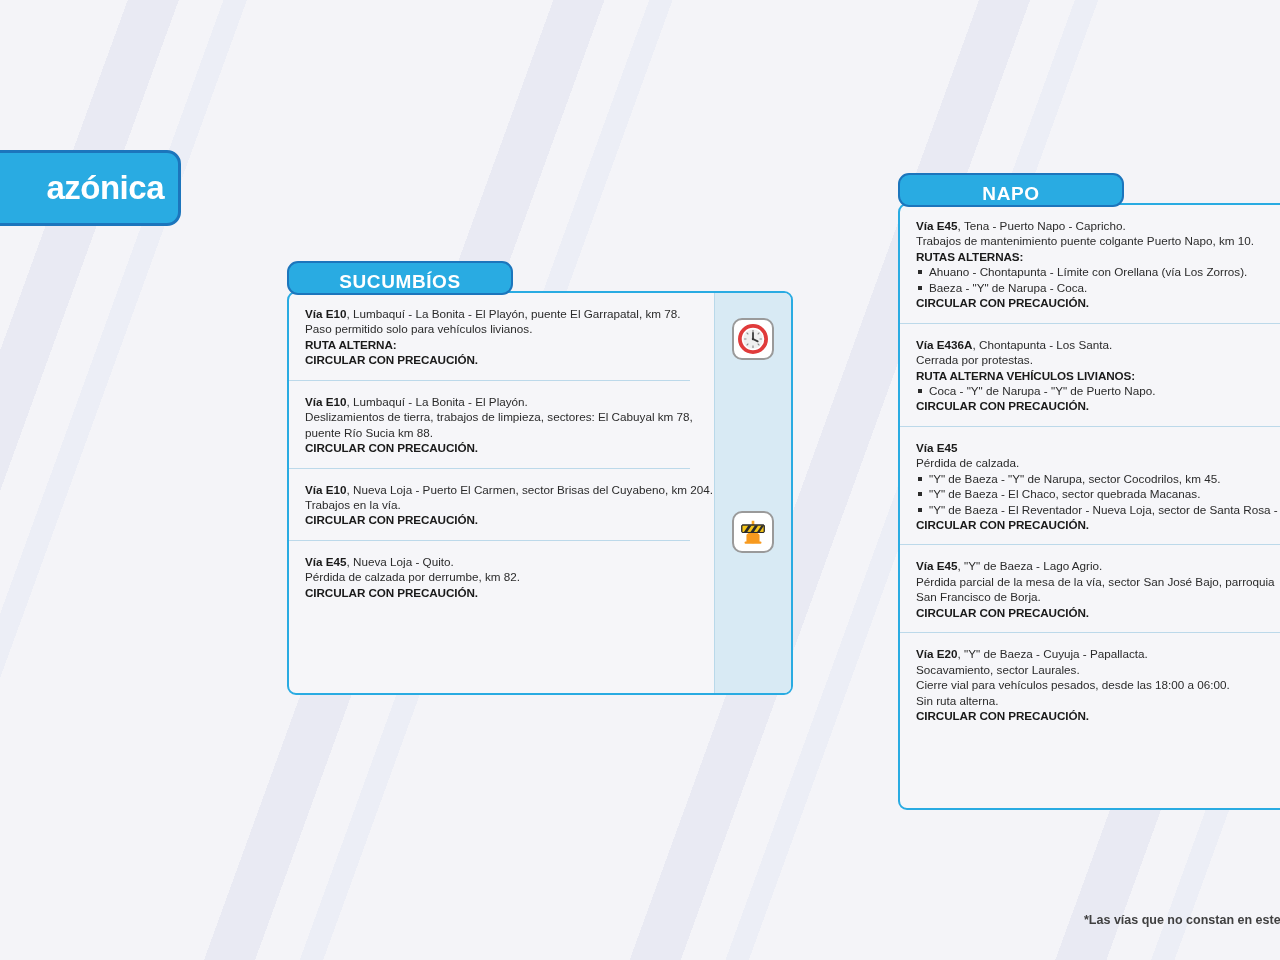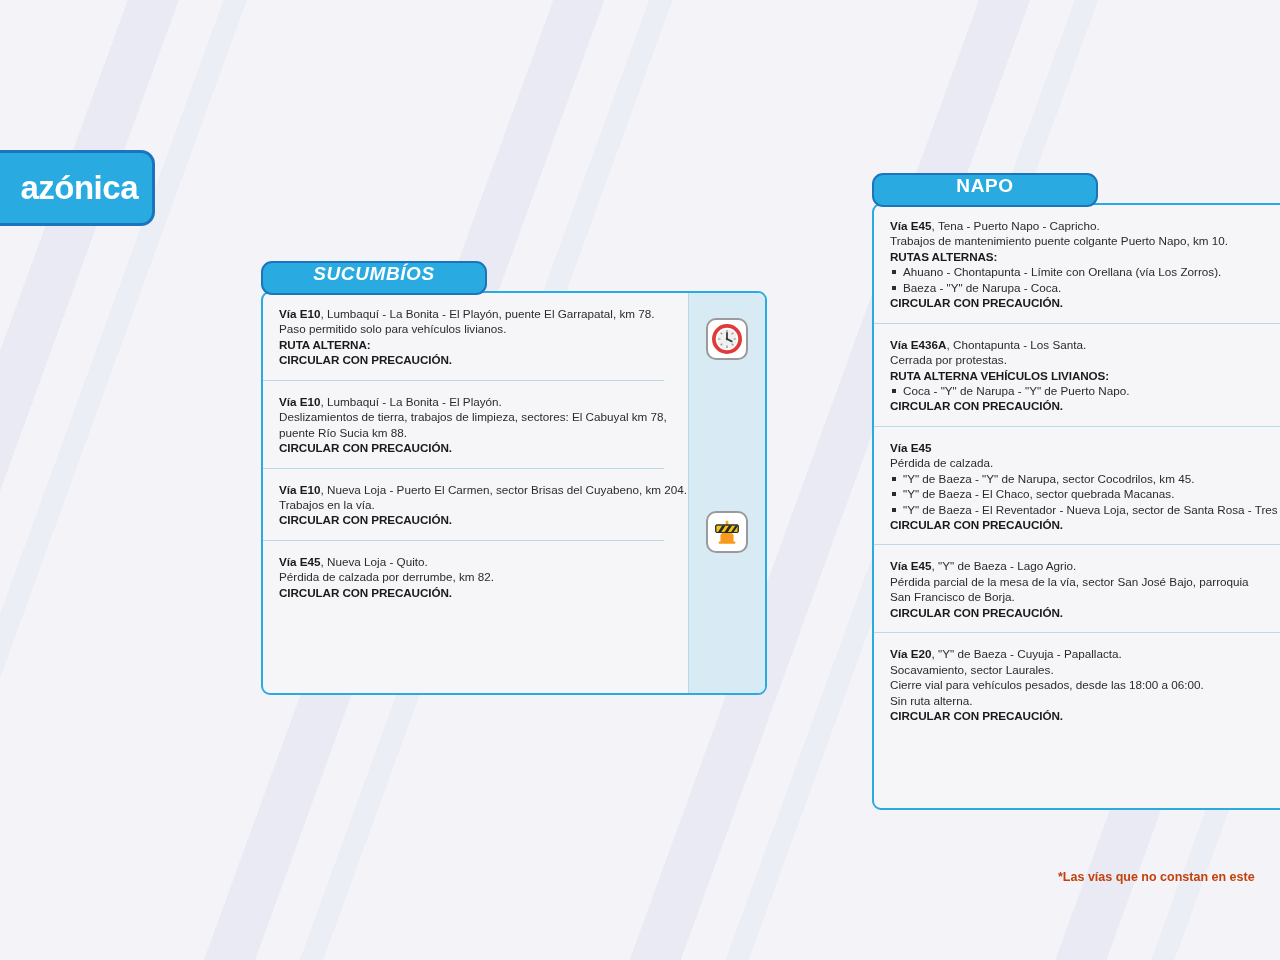--- a/index.html
+++ b/index.html
@@ -33,20 +33,21 @@
       #f4f4f8 232px,
       #f4f4f8 400px
     );
     z-index: 0;
   }
 
   #stage {
     position: absolute;
     inset: 0;
     z-index: 2;
+    margin-left: 26px;
   }
 
   
   #region-tab {
     position: absolute;
     left: -58px;
     top: 150px;
     width: 213px;
     height: 76px;
     background: #29abe2;
@@ -70,21 +71,21 @@
   .province-card {
     position: absolute;
   }
   .province-head {
     background: #29abe2;
     border: 2px solid #1c75bc;
     border-radius: 11px;
     box-sizing: border-box;
     height: 34px;
     display: flex;
-    align-items: flex-start;
+    align-items: flex-end;
     justify-content: center;
     position: relative;
     z-index: 3;
   }
   .province-head .label {
     color: #ffffff;
     font-size: 19px;
     font-weight: bold;
     letter-spacing: 0.6px;
   }
@@ -169,40 +170,40 @@
     box-sizing: border-box;
     display: flex;
     align-items: center;
     justify-content: center;
   }
 
   
   #footnote {
     position: absolute;
     left: 1058px;
-    top: 870px;
+    top: 913px;
     font-size: 12.5px;
     font-weight: bold;
-    color: #c2410c;
+    color: #404040;
     white-space: nowrap;
   }
 </style>
 </head>
 <body>
 
 <div id="backdrop"></div>
 
 <div id="stage">
 
   <div id="region-tab">
     <span class="label">azónica</span>
   </div>
 
   <div class="province-card" id="card-sucumbios" style="left:261px; top:261px; width:506px;">
-    <div class="province-head" style="width:226px; margin-left:0;font-style:italic;">
+    <div class="province-head" style="width:226px; margin-left:0;">
       <span class="label">SUCUMBÍOS</span>
     </div>
     <div class="province-body" style="height:404px;gap:24px;">
       <div class="entries-col">
 
         <div class="entry">
           <p><span class="road">Vía E10</span><span>, Lumbaquí - La Bonita - El Playón, puente El Garrapatal, km 78.</span></p>
           <p>Paso permitido solo para vehículos livianos.</p>
           <p class="strong">RUTA ALTERNA:</p>
           <p class="strong">CIRCULAR CON PRECAUCIÓN.</p>

